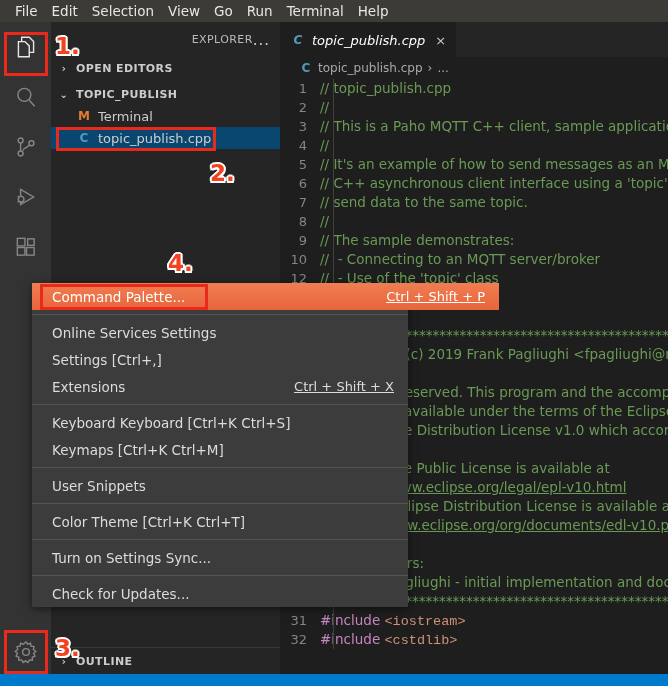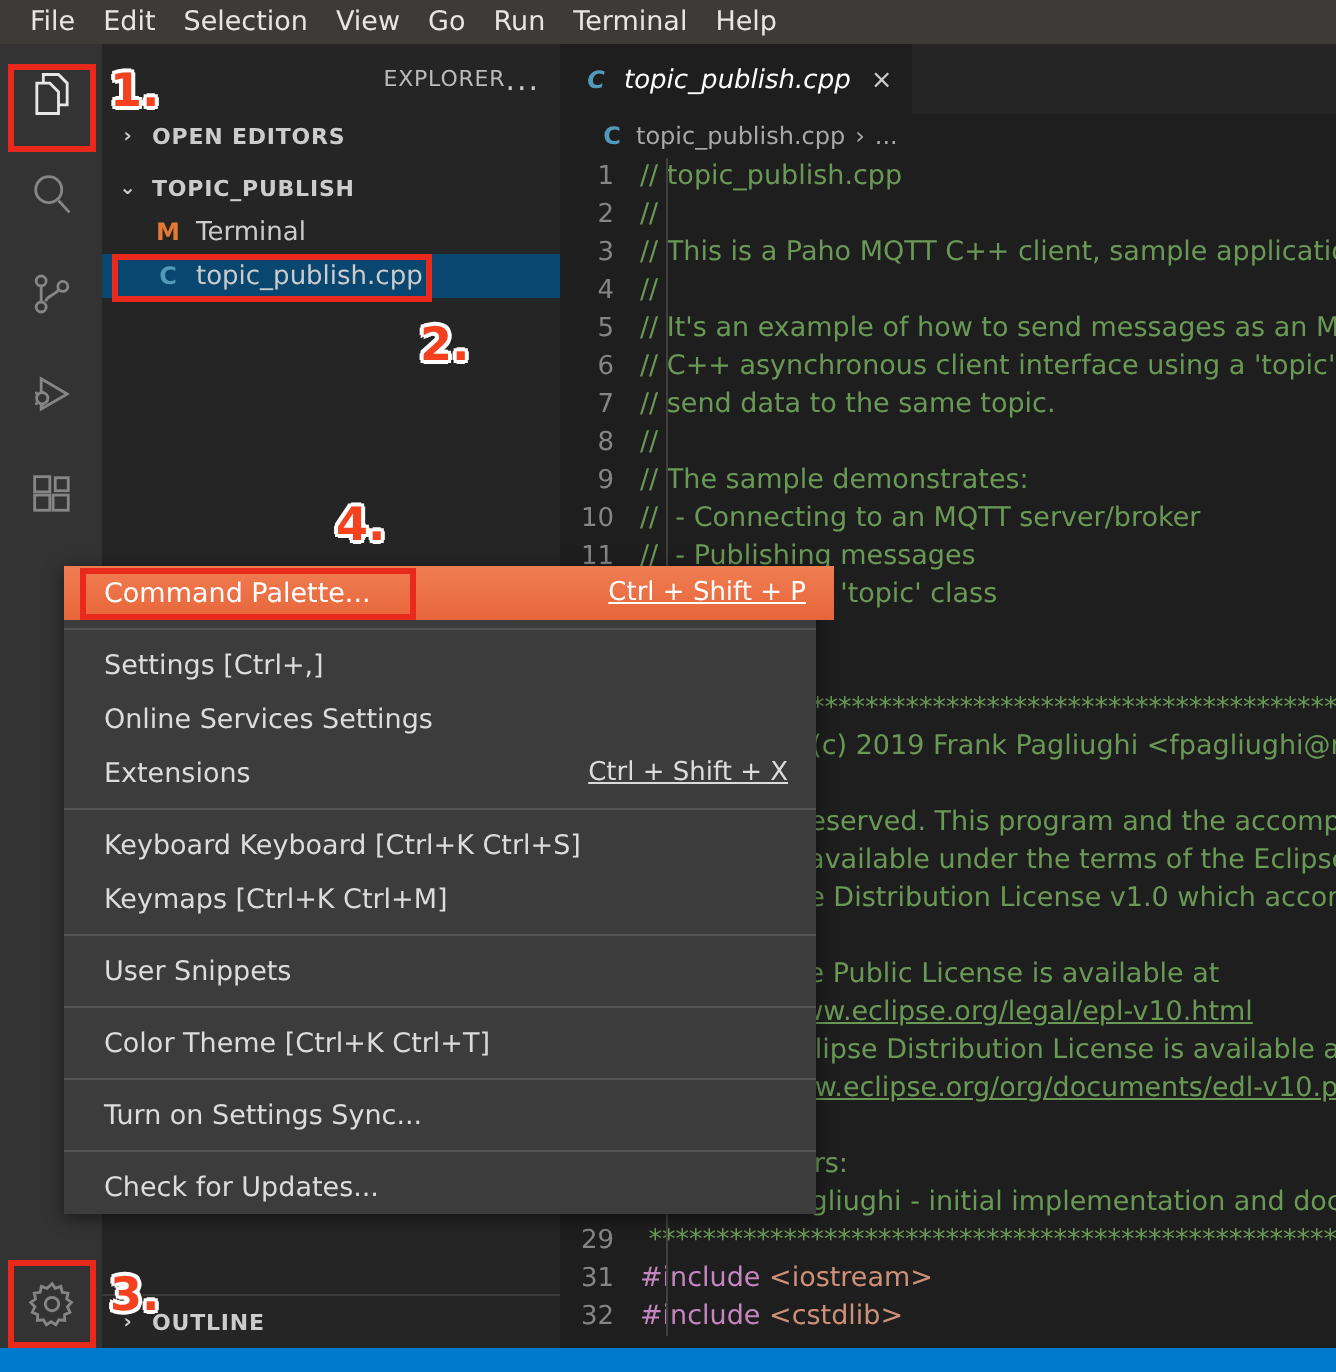--- a/index.html
+++ b/index.html
@@ -92,42 +92,42 @@
   .code-line {
     display: flex; height: 19px; line-height: 19px; font-size: 13.5px;
     white-space: pre;
   }
   .lineno {
     width: 40px; text-align: right; padding-right: 13px;
     color: #858585; font-size: 13px; flex: none;
   }
   .codetext { color: #6a9955; }
   .codetext.inc { color: #c586c0; }
-  .codetext.inc .hdr { color: #ce9178; }
+  .codetext.inc .hdr { color: #ce9178; font-family: Liberation Mono, monospace; }
   .codetext .lnk { text-decoration: underline; }
   .cursor-col {
     position: absolute; left: 53px; top: 0; width: 1px; height: 100%;
     background: #404040;
   }
 
   
   .ctxmenu {
     position: absolute; left: 32px; top: 283px; width: 376px;
     background: #3c3c3c; color: #dcdcdc;
     box-shadow: 0 2px 8px rgba(0,0,0,.5);
     font-size: 13.5px; z-index: 20;
   }
   .ctx-item {
     height: 27px; display: flex; align-items: center;
     justify-content: space-between; padding: 0 14px 0 20px;
     white-space: nowrap;
   }
   .ctx-item.highlight {
     background: linear-gradient(to bottom, #f07d52, #e8653a);
-    color: #ffffff; width: 385px; align-items: center;
+    color: #ffffff; width: 467px; align-items: center;
   }
   .ctx-key { color: #dcdcdc; font-size: 13px; padding-left: 20px; text-decoration: underline; }
   .ctx-item.highlight .ctx-key { color: #ffffff; }
   .ctx-sep { height: 1px; background: #545454; margin: 4px 0; }
 
   
   .statusbar {
     position: absolute; left: 0; bottom: 0; width: 668px; height: 12px;
     background: #007acc;
   }
@@ -278,21 +278,20 @@
           <div class="code-line"><span class="lineno">1</span><span class="codetext">// topic_publish.cpp</span></div>
           <div class="code-line"><span class="lineno">2</span><span class="codetext">//</span></div>
           <div class="code-line"><span class="lineno">3</span><span class="codetext">// This is a Paho MQTT C++ client, sample application.</span></div>
           <div class="code-line"><span class="lineno">4</span><span class="codetext">//</span></div>
           <div class="code-line"><span class="lineno">5</span><span class="codetext">// It's an example of how to send messages as an MQTT publisher using the</span></div>
           <div class="code-line"><span class="lineno">6</span><span class="codetext">// C++ asynchronous client interface using a 'topic' object to repeatedly</span></div>
           <div class="code-line"><span class="lineno">7</span><span class="codetext">// send data to the same topic.</span></div>
           <div class="code-line"><span class="lineno">8</span><span class="codetext">//</span></div>
           <div class="code-line"><span class="lineno">9</span><span class="codetext">// The sample demonstrates:</span></div>
           <div class="code-line"><span class="lineno">10</span><span class="codetext">//  - Connecting to an MQTT server/broker</span></div>
-          <div class="code-line"><span class="lineno">11</span><span class="codetext">//  - Publishing messages</span></div>
           <div class="code-line"><span class="lineno">12</span><span class="codetext">//  - Use of the 'topic' class</span></div>
           <div class="code-line"><span class="lineno">13</span><span class="codetext">//</span></div>
           <div class="code-line"><span class="lineno">14</span><span class="codetext"></span></div>
           <div class="code-line"><span class="lineno">15</span><span class="codetext">/*******************************************************************************</span></div>
           <div class="code-line"><span class="lineno">16</span><span class="codetext"> * Copyright (c) 2019 Frank Pagliughi &lt;fpagliughi@mindspring.com&gt;</span></div>
           <div class="code-line"><span class="lineno">17</span><span class="codetext"> *</span></div>
           <div class="code-line"><span class="lineno">18</span><span class="codetext"> * All rights reserved. This program and the accompanying materials</span></div>
           <div class="code-line"><span class="lineno">19</span><span class="codetext"> * are made available under the terms of the Eclipse Public License v1.0</span></div>
           <div class="code-line"><span class="lineno">20</span><span class="codetext"> * and Eclipse Distribution License v1.0 which accompany this distribution.</span></div>
           <div class="code-line"><span class="lineno">21</span><span class="codetext"> *</span></div>
@@ -310,24 +309,24 @@
     </div>
   </div>
 
   <div class="ctxmenu" id="ctxmenu">
       <div class="ctx-item highlight">
         <span>Command Palette...</span>
         <span class="ctx-key">Ctrl + Shift + P</span>
       </div>
       <div class="ctx-sep"></div>
       <div class="ctx-item">
+        <span>Online Services Settings</span>
+      </div>
+      <div class="ctx-item">
         <span>Settings [Ctrl+,]</span>
-      </div>
-      <div class="ctx-item">
-        <span>Online Services Settings</span>
       </div>
       <div class="ctx-item">
         <span>Extensions</span>
         <span class="ctx-key">Ctrl + Shift + X</span>
       </div>
       <div class="ctx-sep"></div>
       <div class="ctx-item">
         <span>Keyboard Keyboard [Ctrl+K Ctrl+S]</span>
       </div>
       <div class="ctx-item">

